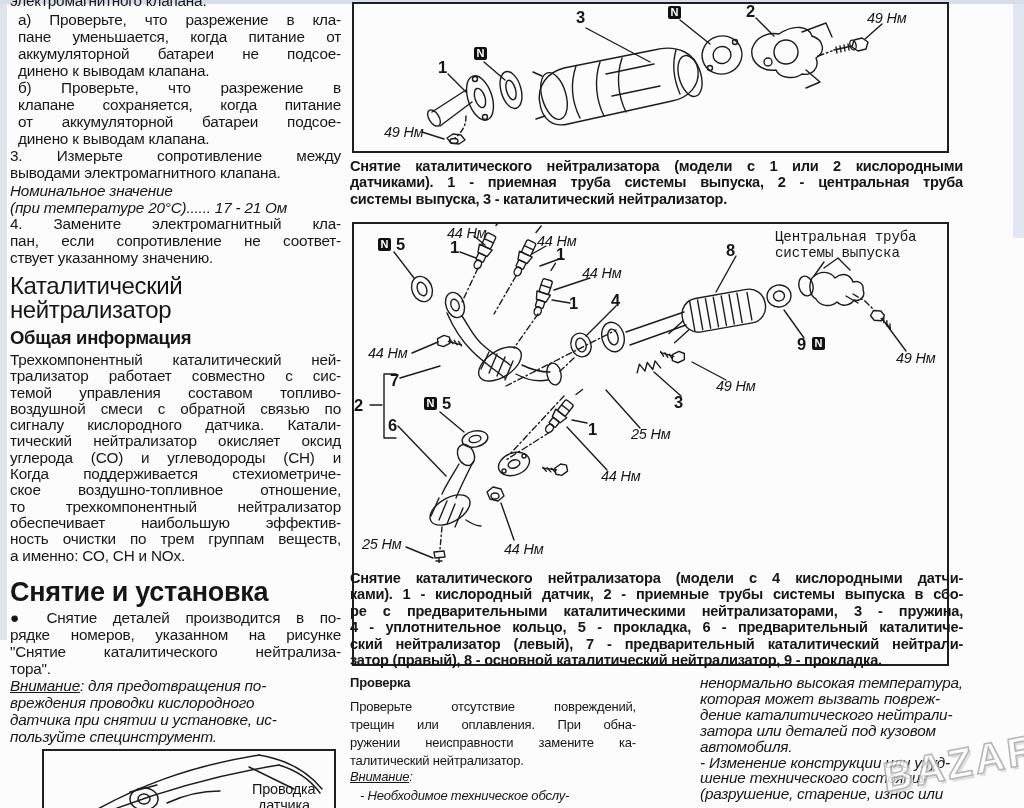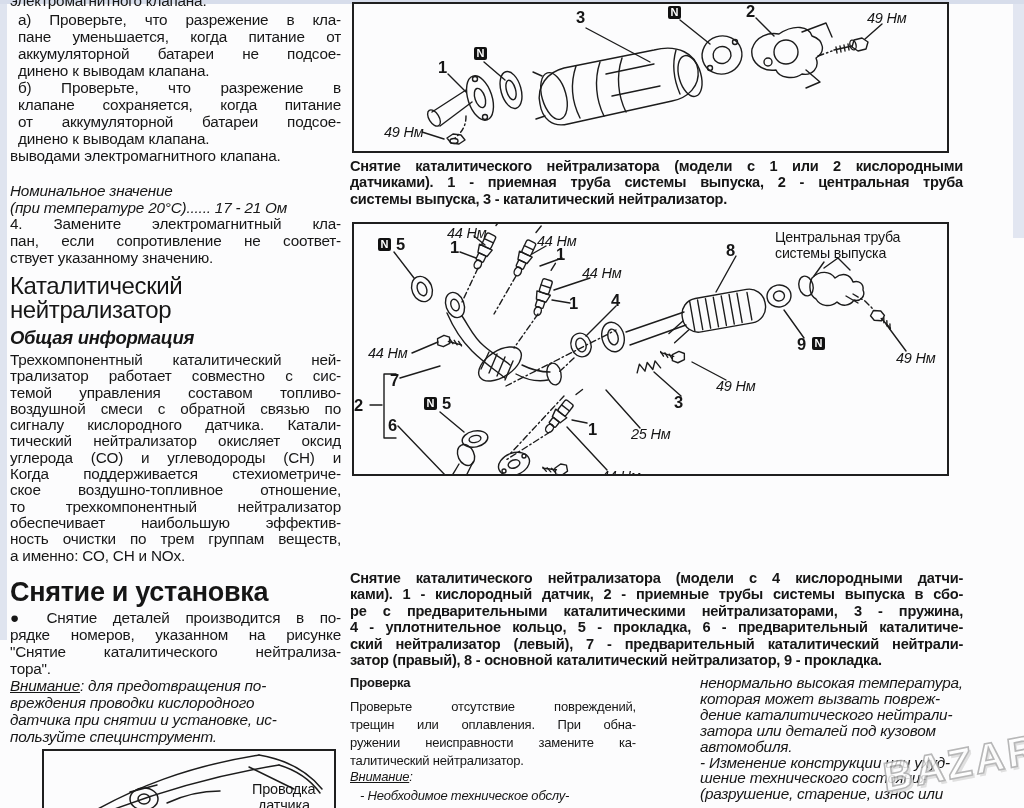--- a/index.html
+++ b/index.html
@@ -30,31 +30,31 @@
   .h2b{font-size:27px;font-weight:bold;letter-spacing:-0.3px;}
 
   .cap{left:350px;width:613px;font-size:14.6px;font-weight:bold;line-height:16.4px;letter-spacing:-0.25px;}
 
   .check{left:350px;width:286px;font-size:13px;line-height:18px;letter-spacing:-0.2px;}
   .rcol{left:672px;width:290px;font-size:15.3px;line-height:15.9px;font-style:italic;letter-spacing:-0.2px;margin-left:28px;}
 
   
   .frame{position:absolute;border:2px solid var(--frame);background:var(--paper);box-sizing:border-box;overflow:hidden;}
   .f1{left:352px;top:2px;width:597px;height:151px;}
-  .f2{left:352px;top:222px;width:597px;height:254px;}
+  .f2{left:352px;top:222px;width:597px;height:444px;}
   .f3{left:42px;top:749px;width:294px;height:61px;border-bottom:none;}
   .frame svg{position:absolute;left:0;top:0;}
   .dl{position:absolute;font-size:14.5px;white-space:nowrap;letter-spacing:-0.2px;font-style:italic;}
   .dn{position:absolute;font-weight:bold;font-size:16.5px;white-space:nowrap;}
   .nm{position:absolute;display:inline-block;width:13px;height:13px;background:#111;color:#fff;
       font-size:11px;font-weight:bold;line-height:13px;text-align:center;border-radius:2px;}
   .nrow{position:absolute;display:flex;gap:5px;align-items:center;}
   .nrow .nmx{display:inline-block;width:13px;height:13px;background:#111;color:#fff;font-size:11px;font-weight:bold;line-height:13px;text-align:center;border-radius:2px;}
   .nrow .num{font-weight:bold;font-size:16.5px;}
-  .fnote{position:absolute;font-size:14.2px;line-height:15.5px;letter-spacing:-0.2px;}
+  .fnote{position:absolute;font-size:14.2px;line-height:15.5px;letter-spacing:-0.2px;font-family:Liberation Mono, monospace;}
   .figlbl{position:absolute;font-size:14.5px;letter-spacing:-0.2px;}
 
   .watermark{
     position:absolute;left:882px;top:740px;font-size:41px;font-weight:800;letter-spacing:3px;
     color:rgba(255,255,255,0.88);-webkit-text-stroke:1.6px var(--watermark);
     text-shadow:2px 3px 0 #dcdcdc;transform:rotate(-11deg) skewX(-4deg);opacity:.85;
   }
 </style>
 </head>
 <body>
@@ -70,36 +70,37 @@
     <div>аккумуляторной батареи не подсое-</div>
     <div>динено к выводам клапана.</div>
   </div>
 <div class="blk lc jtext indent" style="top:79px;">
     <div>б) Проверьте, что разрежение в</div>
     <div>клапане сохраняется, когда питание</div>
     <div>от аккумуляторной батареи подсое-</div>
     <div>динено к выводам клапана.</div>
   </div>
 <div class="blk lc jtext" style="top:147px;">
+    <div>3. Измерьте сопротивление между</div>
     <div>выводами электромагнитного клапана.</div>
   </div>
 <div class="blk lc ital" style="top:182px;">
     <div>Номинальное значение</div>
     <div>(при температуре 20°C)...... 17 - 21 Ом</div>
   </div>
 <div class="blk lc jtext" style="top:215px;">
     <div>4. Замените электромагнитный кла-</div>
     <div>пан, если сопротивление не соответ-</div>
     <div>ствует указанному значению.</div>
   </div>
 <div class="blk lc h1" style="top:274px;">
     <div>Каталитический</div>
     <div>нейтрализатор</div>
   </div>
-<div class="blk lc h2" style="top:329px;font-style:italic;">Общая информация</div>
+<div class="blk lc h2" style="top:329px;">Общая информация</div>
 <div class="blk lc jtext" style="top:352px;line-height:16.3px;">
     <div>Трехкомпонентный каталитический ней-</div>
     <div>трализатор работает совместно с сис-</div>
     <div>темой управления составом топливо-</div>
     <div>воздушной смеси с обратной связью по</div>
     <div>сигналу кислородного датчика. Катали-</div>
     <div>тический нейтрализатор окисляет оксид</div>
     <div>углерода (CO) и углеводороды (CH) и</div>
     <div>Когда поддерживается стехиометриче-</div>
     <div>ское воздушно-топливное отношение,</div>

